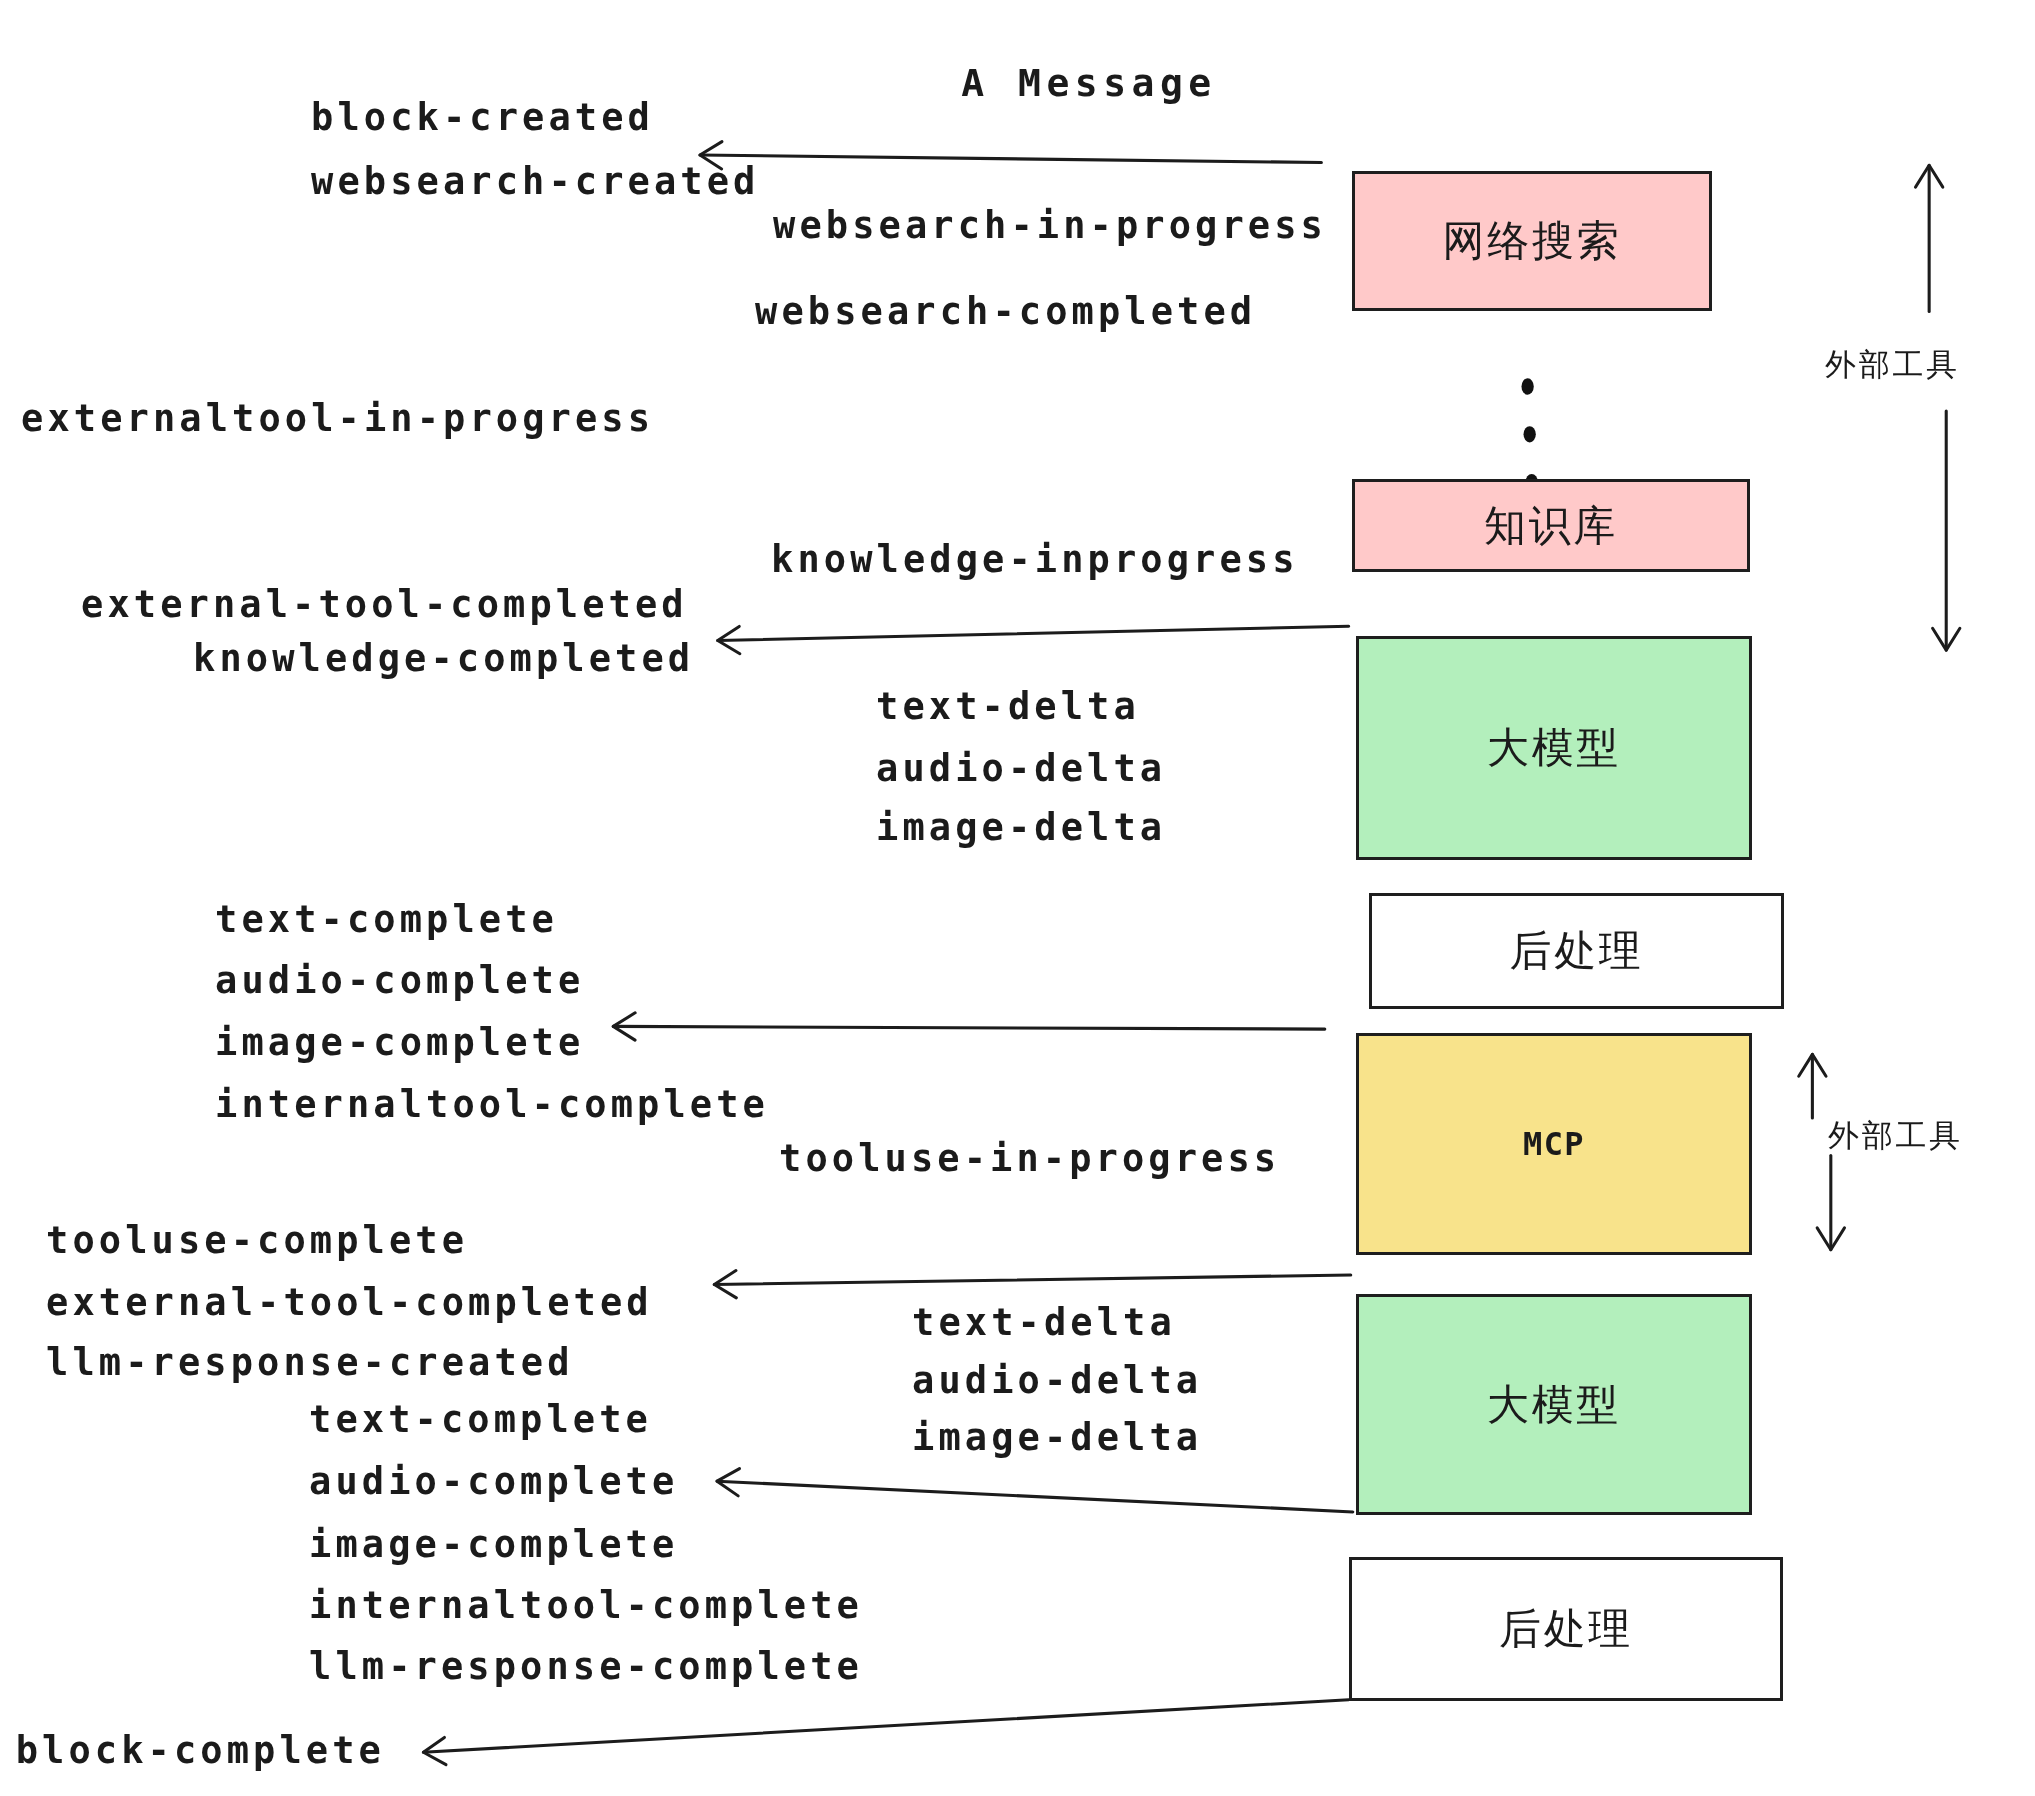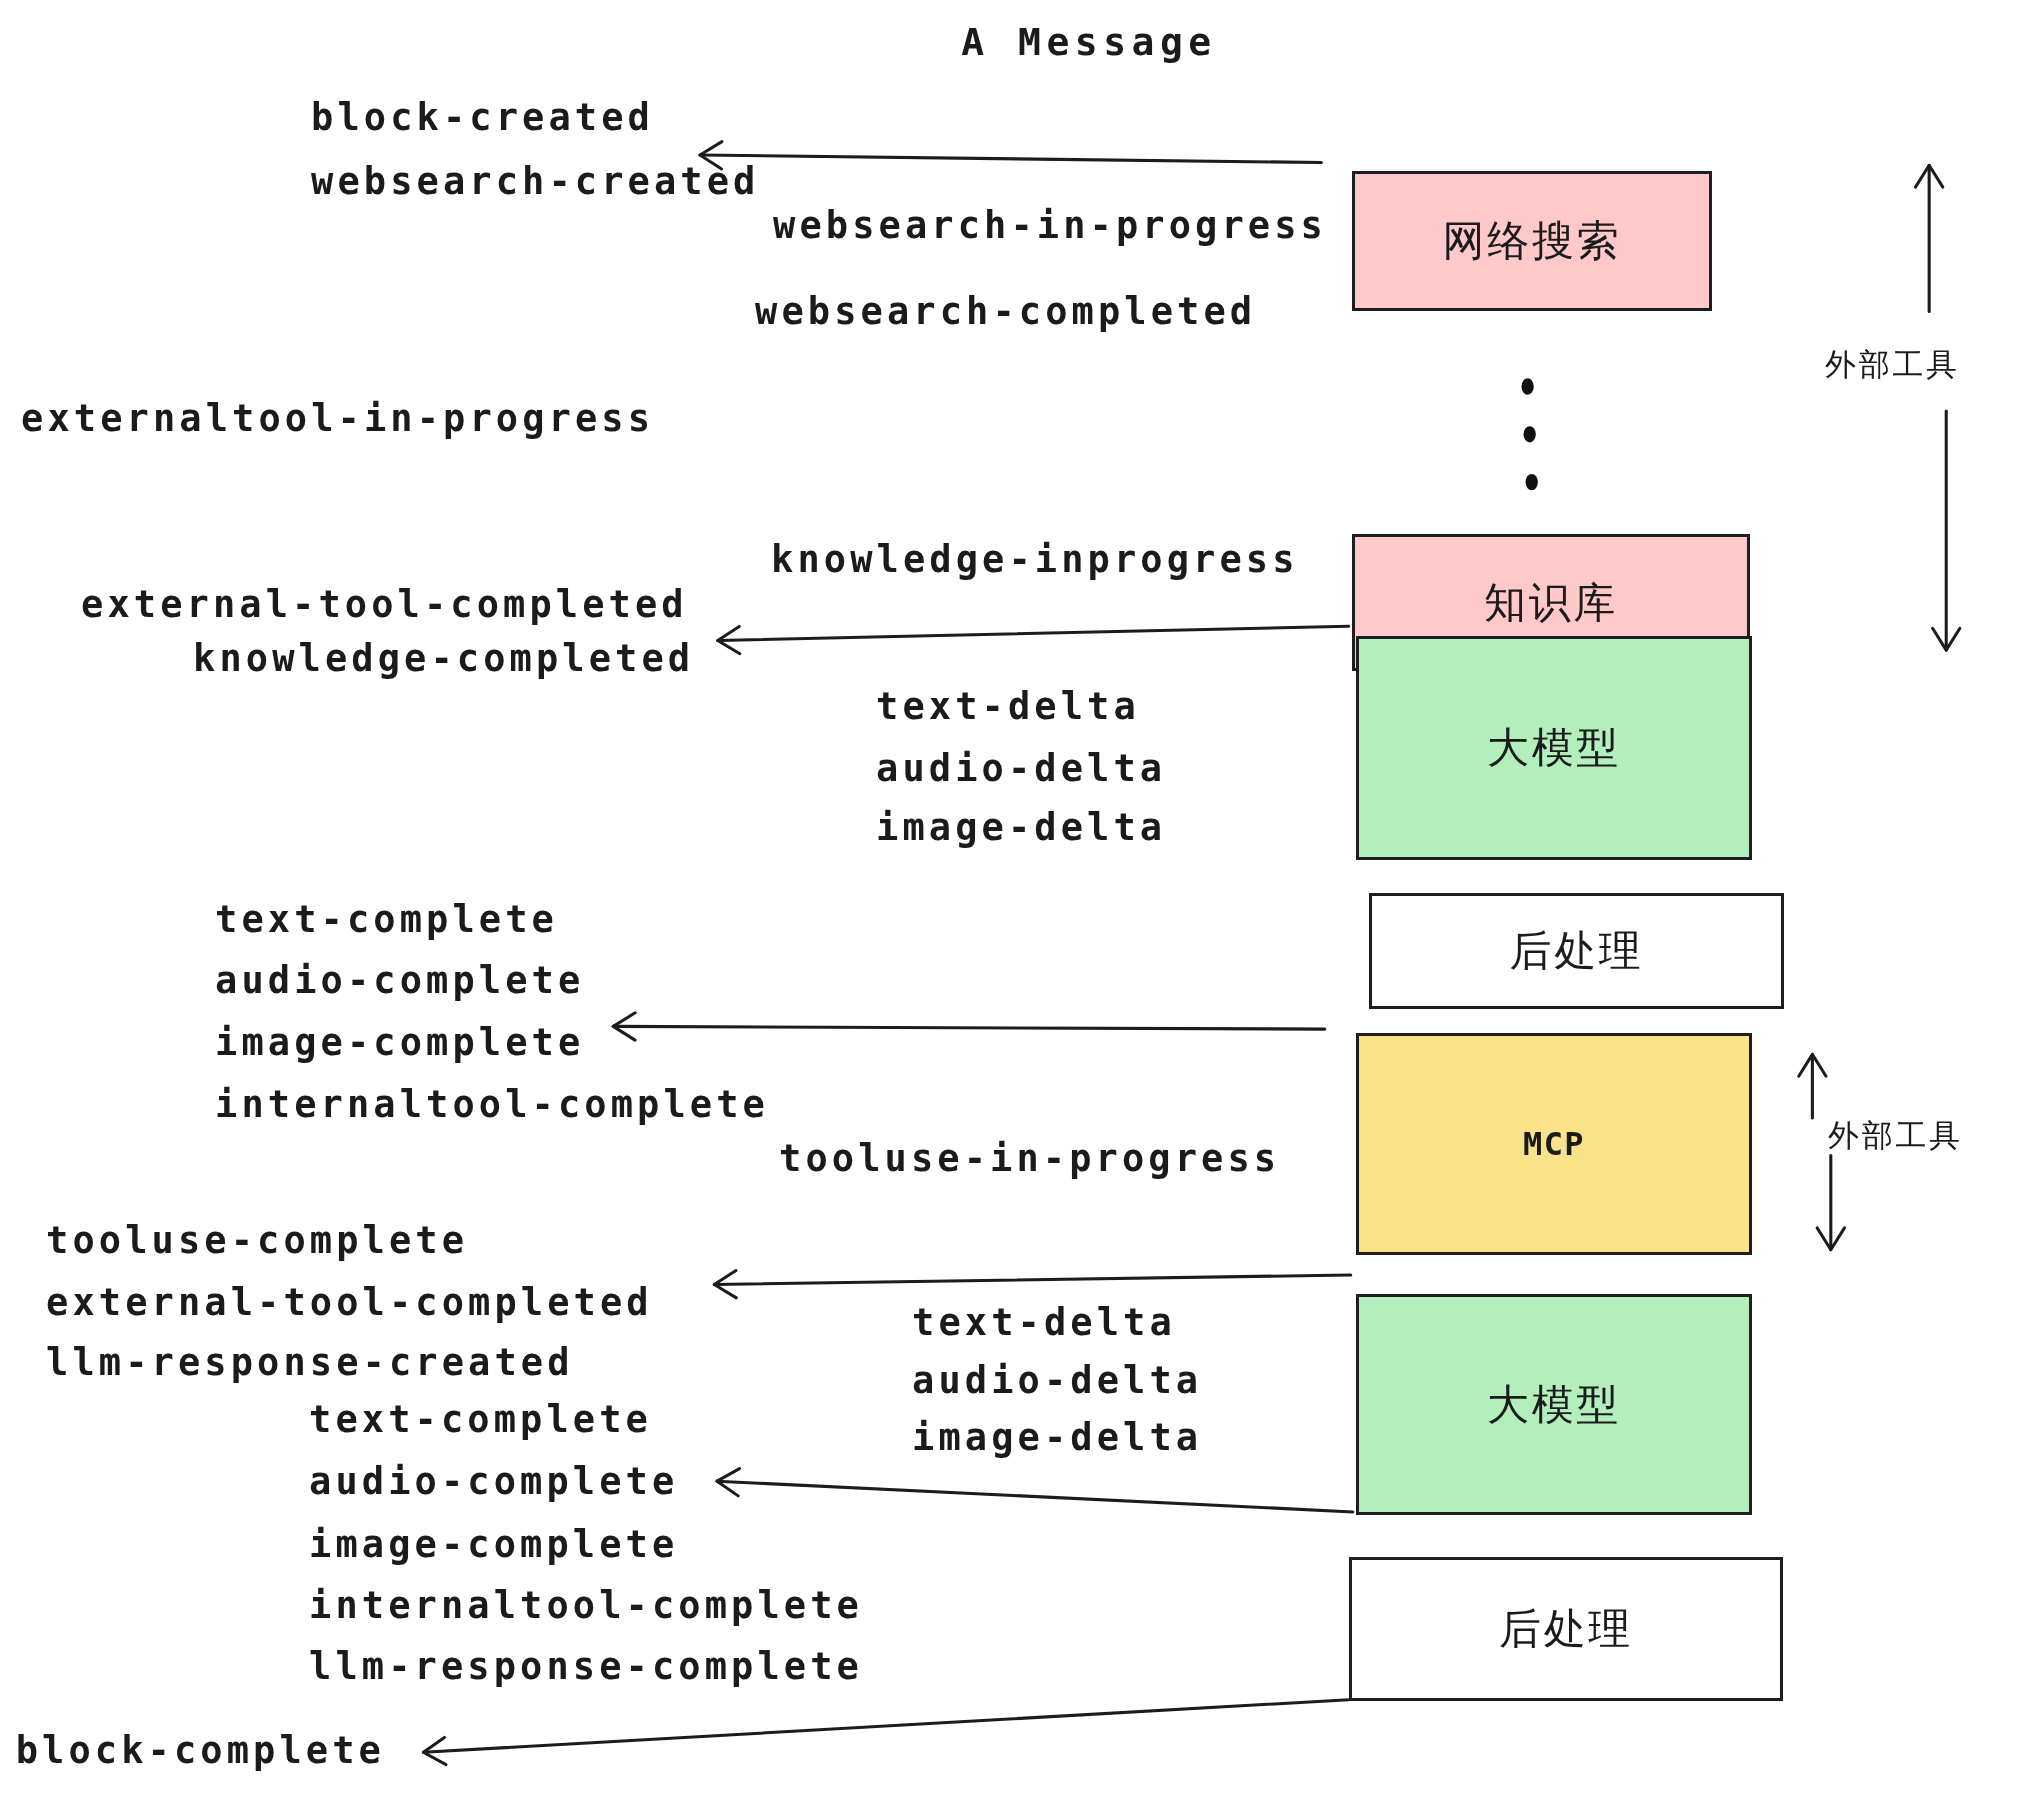--- a/index.html
+++ b/index.html
@@ -12,20 +12,21 @@
     font-family:"DejaVu Sans Mono", monospace;
     color:#1b1b1b;
   }
   .title{
     position:absolute;
     transform:translate(-50%,-50%);
     font-size:38px;
     font-weight:600;
     letter-spacing:5.5px;
     white-space:nowrap;
+    margin-top:41px;
   }
   .ev{
     position:absolute;
     transform:translateY(-50%);
     font-size:37px;
     font-weight:600;
     letter-spacing:4.1px;
     line-height:1;
     white-space:nowrap;
   }
@@ -93,21 +94,21 @@
       <ellipse cx="2240" cy="636" rx="9" ry="12"></ellipse>
       <ellipse cx="2243" cy="706" rx="9" ry="12"></ellipse>
     </g>
   </svg>
 
   <div class="title" style="left:1089px;top:42px">A Message</div>
 
   <div class="box pink" style="left:1352px;top:171px;width:360px;height:140px">
     <span>网络搜索</span>
   </div>
-  <div class="box pink" style="left:1352px;top:534px;width:398px;height:137px">
+  <div class="box pink" style="left:1352px;top:479px;width:398px;height:93px">
     <span>知识库</span>
   </div>
   <div class="box green" style="left:1356px;top:636px;width:396px;height:224px">
     <span>大模型</span>
   </div>
   <div class="box white" style="left:1369px;top:893px;width:415px;height:116px">
     <span>后处理</span>
   </div>
   <div class="box yellow mono" style="left:1356px;top:1033px;width:396px;height:222px">
     <span>MCP</span>

